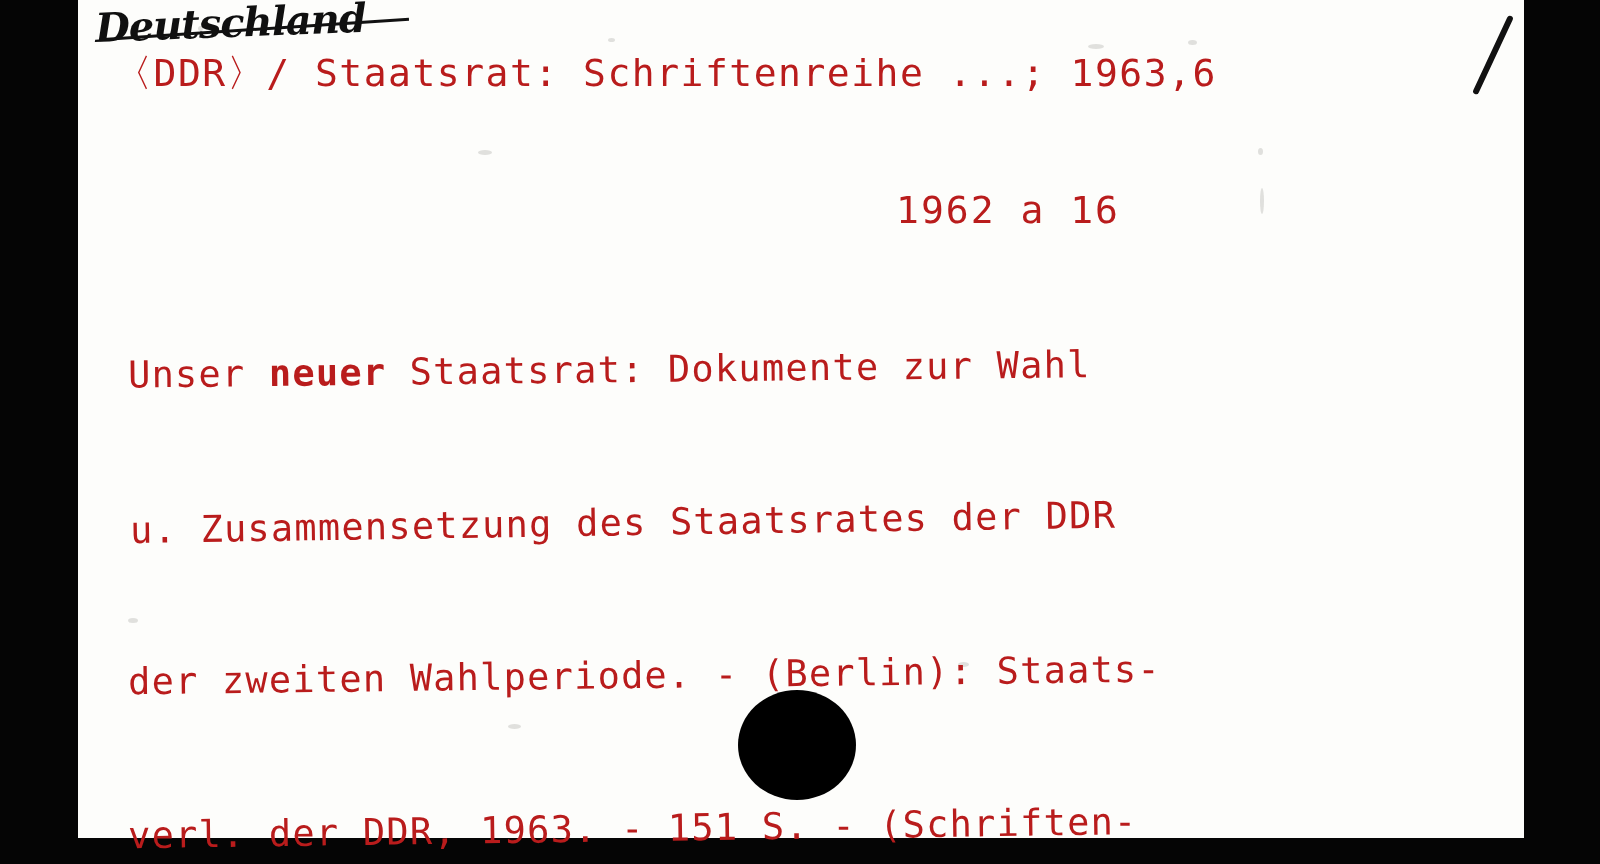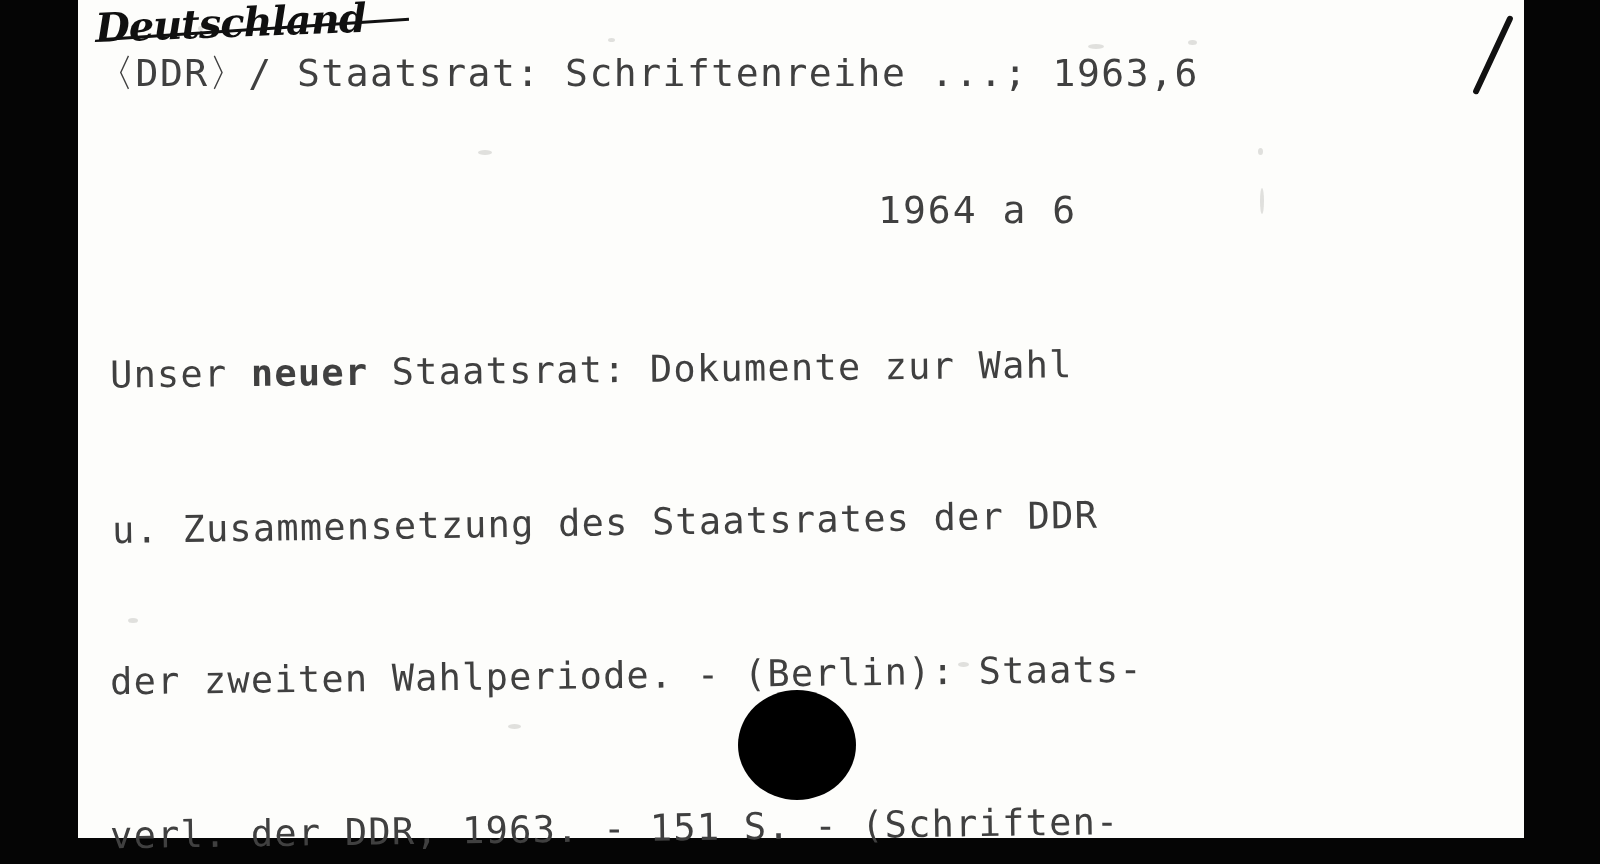--- a/index.html
+++ b/index.html
@@ -58,23 +58,24 @@
     left: 4px;
     top: 30px;
     width: 310px;
     height: 3px;
     background: #111;
     transform: rotate(-1.6deg);
   }
 
   .typed {
     position: absolute;
-    color: #404040;
+    color: #b91c1c;
     font-family: "DejaVu Sans Mono", monospace;
     white-space: pre;
+    margin-left: 18px;
   }
 
   .head-line {
     left: 18px;
     top: 48px;
     font-size: 38px;
     letter-spacing: 1.5px;
   }
 
   .shelfmark {
@@ -144,21 +145,21 @@
 
     <div class="handwriting">
       <span>Deutschland</span>
       <span class="strike"></span>
     </div>
 
     <div class="typed head-line">〈DDR〉/ Staatsrat: Schriftenreihe ...; 1963,6</div>
 
     <div class="pen-stroke"></div>
 
-    <div class="typed shelfmark">1964 a 6</div>
+    <div class="typed shelfmark">1962 a 16</div>
 
     <div class="typed body-block">
       <span class="ln l1"><span>Unser <span class="bold-word">neuer</span> Staatsrat: Dokumente zur Wahl</span></span>
       <span class="ln l2">u. Zusammensetzung des Staatsrates der DDR</span>
       <span class="ln l3">der zweiten Wahlperiode. - (Berlin): Staats-</span>
       <span class="ln l4">verl. der DDR, 1963. - 151 S. - (Schriften-</span>
       
       
     </div>
 

